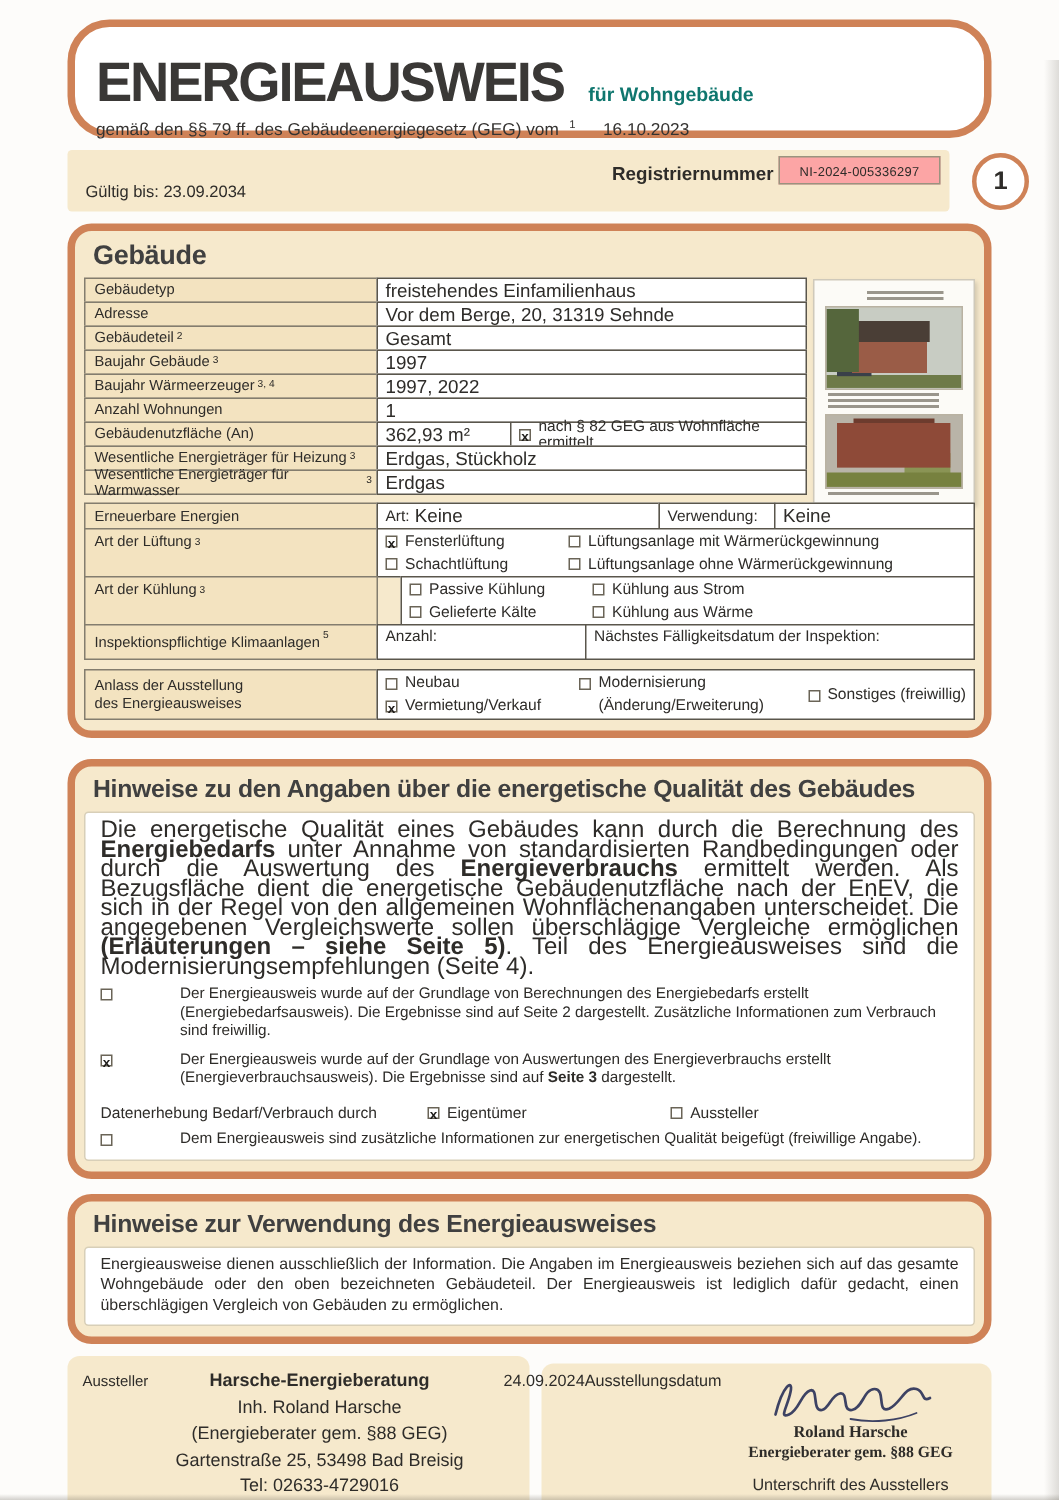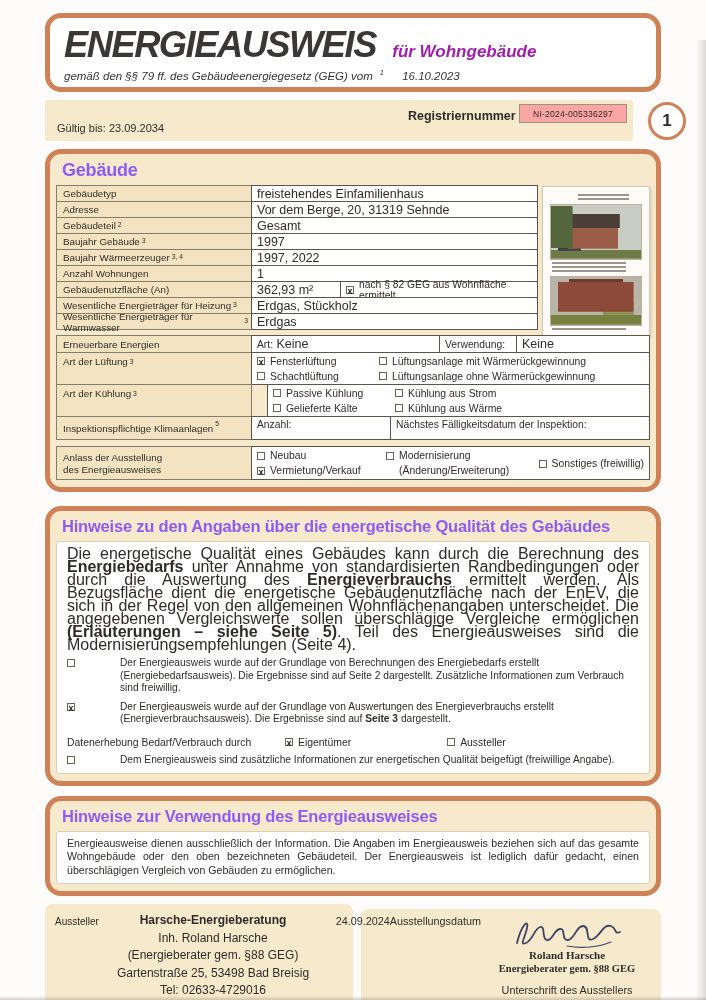--- a/index.html
+++ b/index.html
@@ -13,45 +13,45 @@
   html,body{background:#e9e7e2;}
   body{font-family:"Liberation Sans",sans-serif;color:var(--ink);}
   .page{position:relative;width:706px;height:1000px;background:#fdfcfa;overflow:hidden;margin:0 auto;}
   .scan-edge-r{position:absolute;right:0;top:40px;bottom:0;width:10px;
     background:linear-gradient(to right,rgba(110,105,95,0),rgba(110,105,95,.22));}
   .scan-edge-b{position:absolute;left:0;right:0;bottom:0;height:4px;
     background:linear-gradient(to bottom,rgba(110,105,95,0),rgba(110,105,95,.3));}
 
   
   .hdr-box{margin:13px 45px 0 45px;width:616px;height:79px;background:#fff;
-    border:5px solid var(--accent);border-radius:16px;padding:6px 10px 0 14px;font-style:italic;}
+    border:5px solid var(--accent);border-radius:28px;padding:16px 10px 0 14px;}
   .hdr-line1{display:flex;align-items:baseline;}
   .hdr-title{font-size:37px;font-weight:bold;letter-spacing:-1.5px;color:#3a3836;
     transform:scaleX(.98);transform-origin:left;white-space:nowrap;}
-  .hdr-sub{font-size:17px;font-weight:bold;margin-left:10px;color:#a21caf;}
+  .hdr-sub{font-size:13px;font-weight:bold;margin-left:10px;color:#0f766e;}
   .hdr-law{font-size:11.5px;margin-top:2px;color:#353331;}
   .hdr-law sup{font-size:7.5px;margin:0 9px 0 7px;}
   .hdr-law .law-date{margin-left:6px;}
 
   
   .meta-row{position:relative;margin:8px 45px 0 45px;height:41px;}
   .meta-band{position:absolute;left:0;top:0;width:588px;height:41px;background:var(--cream);border-radius:3px;}
   .valid{position:absolute;left:12px;bottom:7px;font-size:11px;}
   .regnum-label{position:absolute;left:363px;top:8px;font-size:12.5px;font-weight:bold;}
   .regnum-label sup{font-size:7.5px;}
   .regnum-box{position:absolute;left:474px;top:4px;width:108px;height:19px;background:#fca5a5;
     border:1px solid #9a937f;font-size:8.6px;display:flex;align-items:center;justify-content:center;letter-spacing:.2px;}
   .page-circle{position:absolute;left:603px;top:2px;width:38px;height:38px;border:3px solid var(--accent);
     border-radius:50%;background:#fff;display:flex;align-items:center;justify-content:center;
     font-size:17px;font-weight:bold;}
 
   
   .sec{margin:8px 45px 0 45px;width:616px;background:var(--cream);
     border:5px solid var(--accent);border-radius:16px;padding:5px 6px 7px 6px;}
-  .sec-title{font-size:18px;font-weight:bold;color:#8b5cf6;margin:1px 0 5px 6px;letter-spacing:-.2px;}
+  .sec-title{font-size:18px;font-weight:bold;color:#404040;margin:1px 0 5px 6px;letter-spacing:-.2px;}
   .sec-title.small{font-size:16.5px;}
 
   
   .rows-top{display:flex;}
   .rows-left{width:482px;}
   .brow{display:flex;margin-top:-1px;}
   .lcell{flex:0 0 196px;background:var(--cream2);border:1px solid #837d6e;
     padding:1px 3px 0 6px;font-size:9.8px;line-height:1.15;display:flex;align-items:center;}
   .lcell sup{font-size:6.8px;margin-left:2px;align-self:flex-start;margin-top:2px;}
   .vcell{flex:1;background:#fff;border:1px solid var(--cellb);margin-left:-1px;

